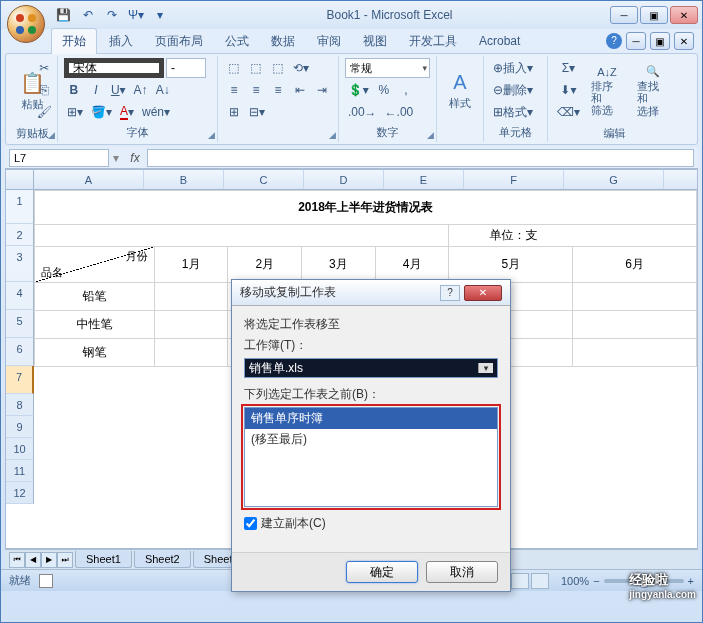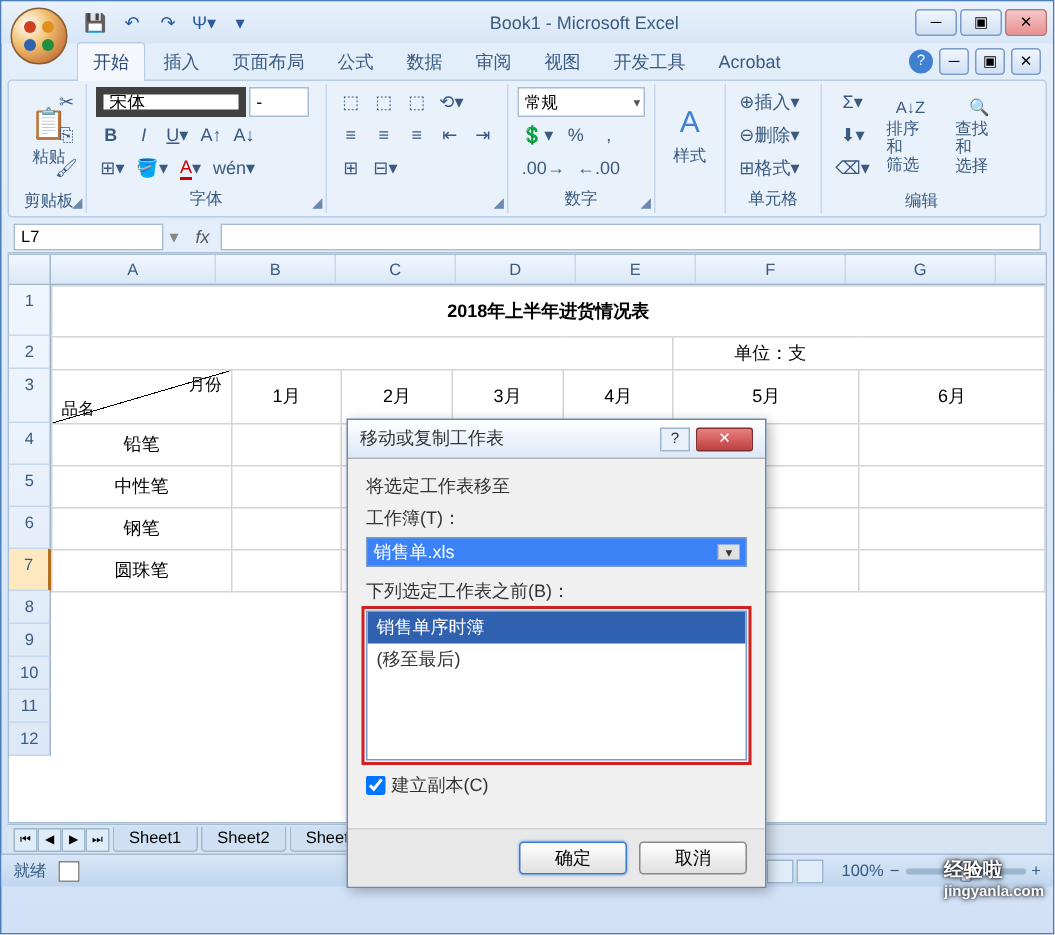--- a/index.html
+++ b/index.html
@@ -75,21 +75,21 @@
 .view-btns { display: flex; gap: 2px; margin-right: 8px; }
 .view-btn { width: 18px; height: 16px; border: 1px solid #9eb6ce; background: #e0ecf8; }
 
 
 .dialog { position: absolute; left: 230px; top: 278px; width: 280px; background: #f0f0f0; border: 1px solid #6a8ab0; box-shadow: 2px 2px 8px rgba(0,0,0,0.3); z-index: 100; }
 .dlg-title { height: 26px; background: linear-gradient(to bottom, #fff, #dce8f7); display: flex; align-items: center; padding: 0 8px; font-size: 12px; color: #333; border-bottom: 1px solid #b0b0b0; }
 .dlg-help { margin-left: auto; width: 20px; height: 16px; border: 1px solid #9eb6ce; text-align: center; font-size: 10px; line-height: 14px; background: #e8f0fa; }
 .dlg-close { width: 38px; height: 16px; background: linear-gradient(to bottom, #e88080, #c04040); border: 1px solid #803030; margin-left: 4px; border-radius: 2px; color: #fff; text-align: center; font-size: 10px; line-height: 14px; }
 .dlg-body { padding: 10px 12px; font-size: 12px; color: #333; }
 .dlg-label { margin-bottom: 4px; }
-.dlg-combo { width: 100%; height: 20px; border: 1px solid #7a9aca; background: #3b82f6; color: #fff; padding: 0 4px; display: flex; align-items: center; position: relative; margin-bottom: 8px; }
+.dlg-combo { width: 100%; height: 20px; border: 1px solid #7a9aca; background: #0f172a; color: #fff; padding: 0 4px; display: flex; align-items: center; position: relative; margin-bottom: 8px; }
 .dlg-combo::after { content: "▾"; position: absolute; right: 4px; font-size: 9px; color: #333; background: #e0e0e0; width: 14px; text-align: center; border-left: 1px solid #999; }
 .dlg-list { width: 100%; height: 100px; border: 1px solid #7a9aca; background: #fff; overflow: auto; margin-bottom: 8px; position: relative; outline: 2px solid #d02020; outline-offset: 1px; }
 .dlg-list-item { padding: 2px 6px; font-size: 12px; }
 .dlg-list-item.sel { background: #3060b0; color: #fff; }
 .dlg-check { display: flex; align-items: center; gap: 4px; margin-bottom: 10px; }
 .dlg-check input { width: 13px; height: 13px; }
 .dlg-btns { display: flex; justify-content: flex-end; gap: 8px; padding: 8px 12px; border-top: 1px solid #d0d0d0; background: #e8e8e8; }
 .dlg-btn { width: 72px; height: 22px; border: 1px solid #888; background: linear-gradient(to bottom, #fff, #e0e0e0); border-radius: 3px; font-size: 12px; }
 .dlg-btn.default { border: 1px solid #3a7ad0; box-shadow: 0 0 2px #6aa0e0; }
 
@@ -352,29 +352,20 @@
               </tr>
           <tr style="height:28px;">
                 <td>钢笔</td>
                 <td></td>
                 <td></td>
                 <td></td>
                 <td></td>
                 <td></td>
                 <td></td>
               </tr>
-          <tr style="height:28px;">
-                <td>圆珠笔</td>
-                <td></td>
-                <td></td>
-                <td></td>
-                <td></td>
-                <td></td>
-                <td></td>
-              </tr>
           <tr>
                 <td colspan="7" style="border:none;height:100px;"></td>
               </tr>
         </tbody>
           </table>
       </div>
     </div>
   </div>
 
   <div class="sheet-tabs">

